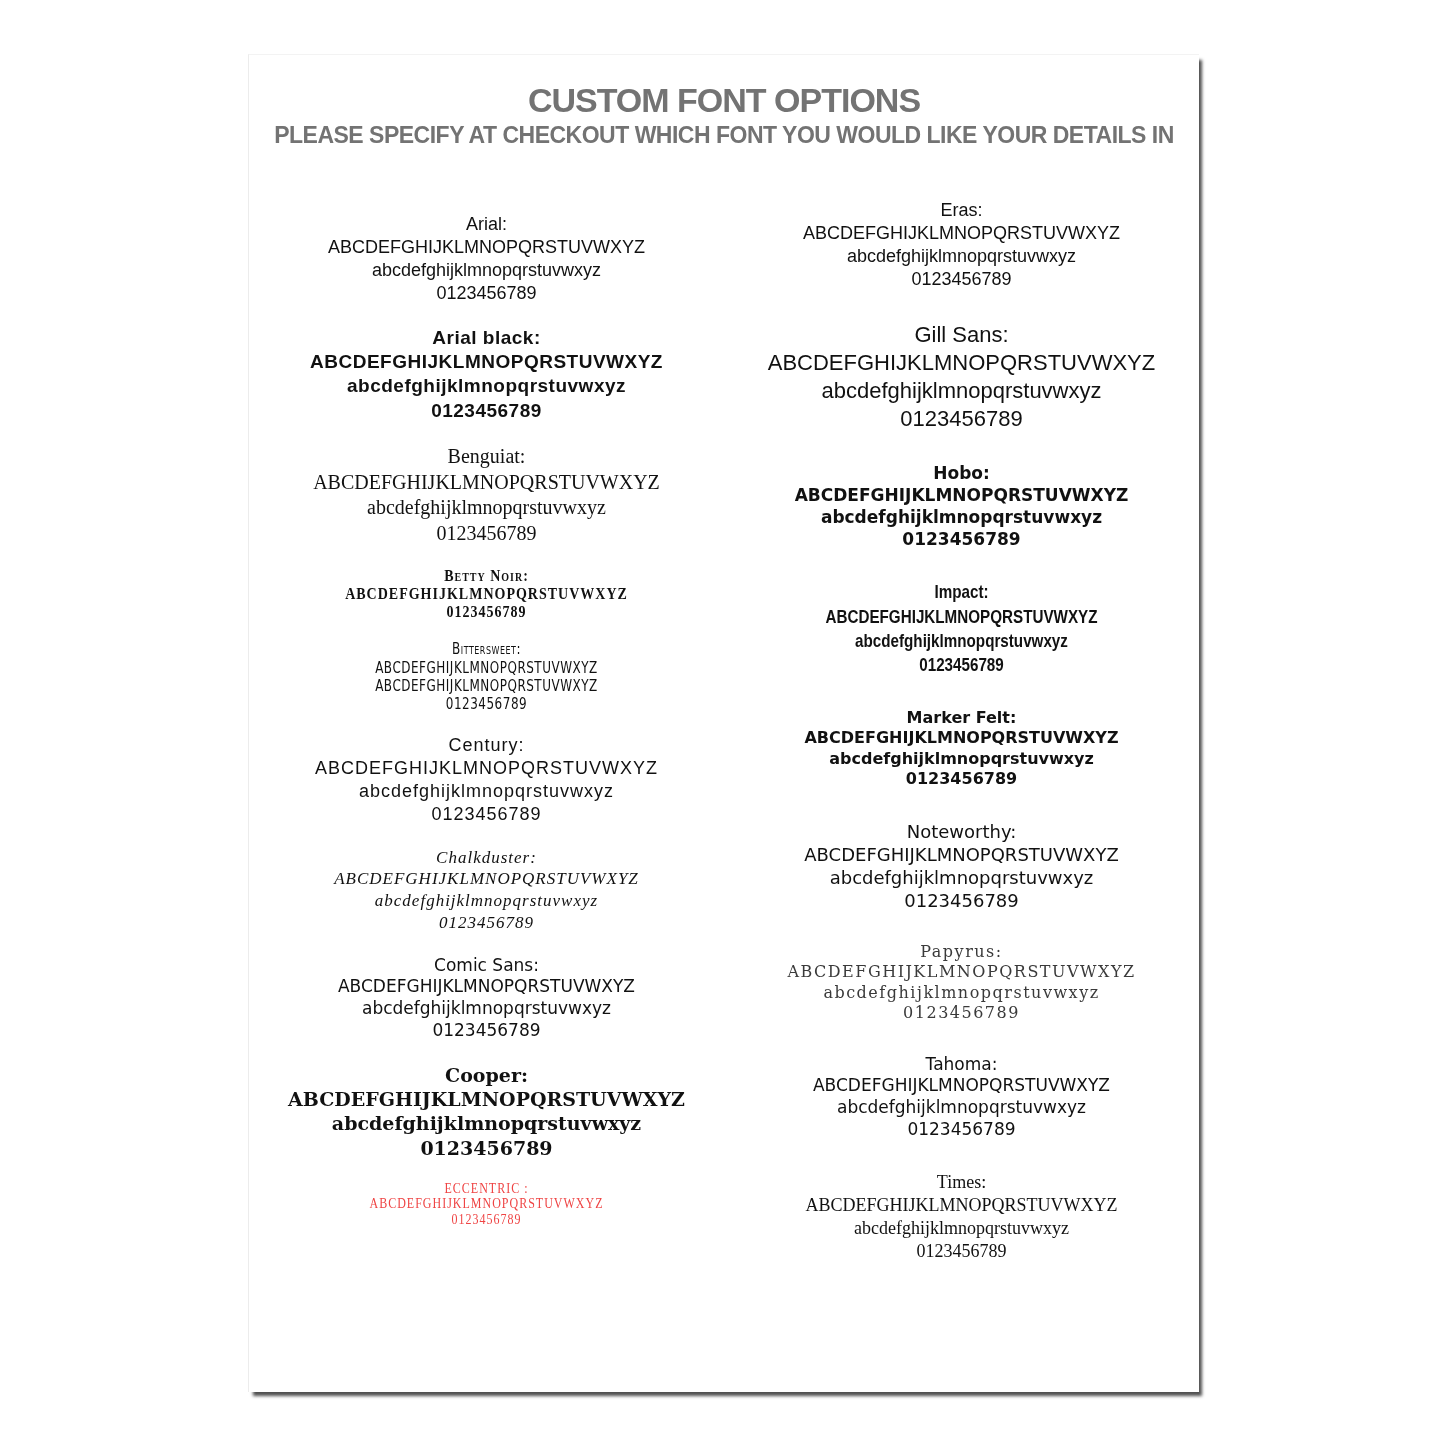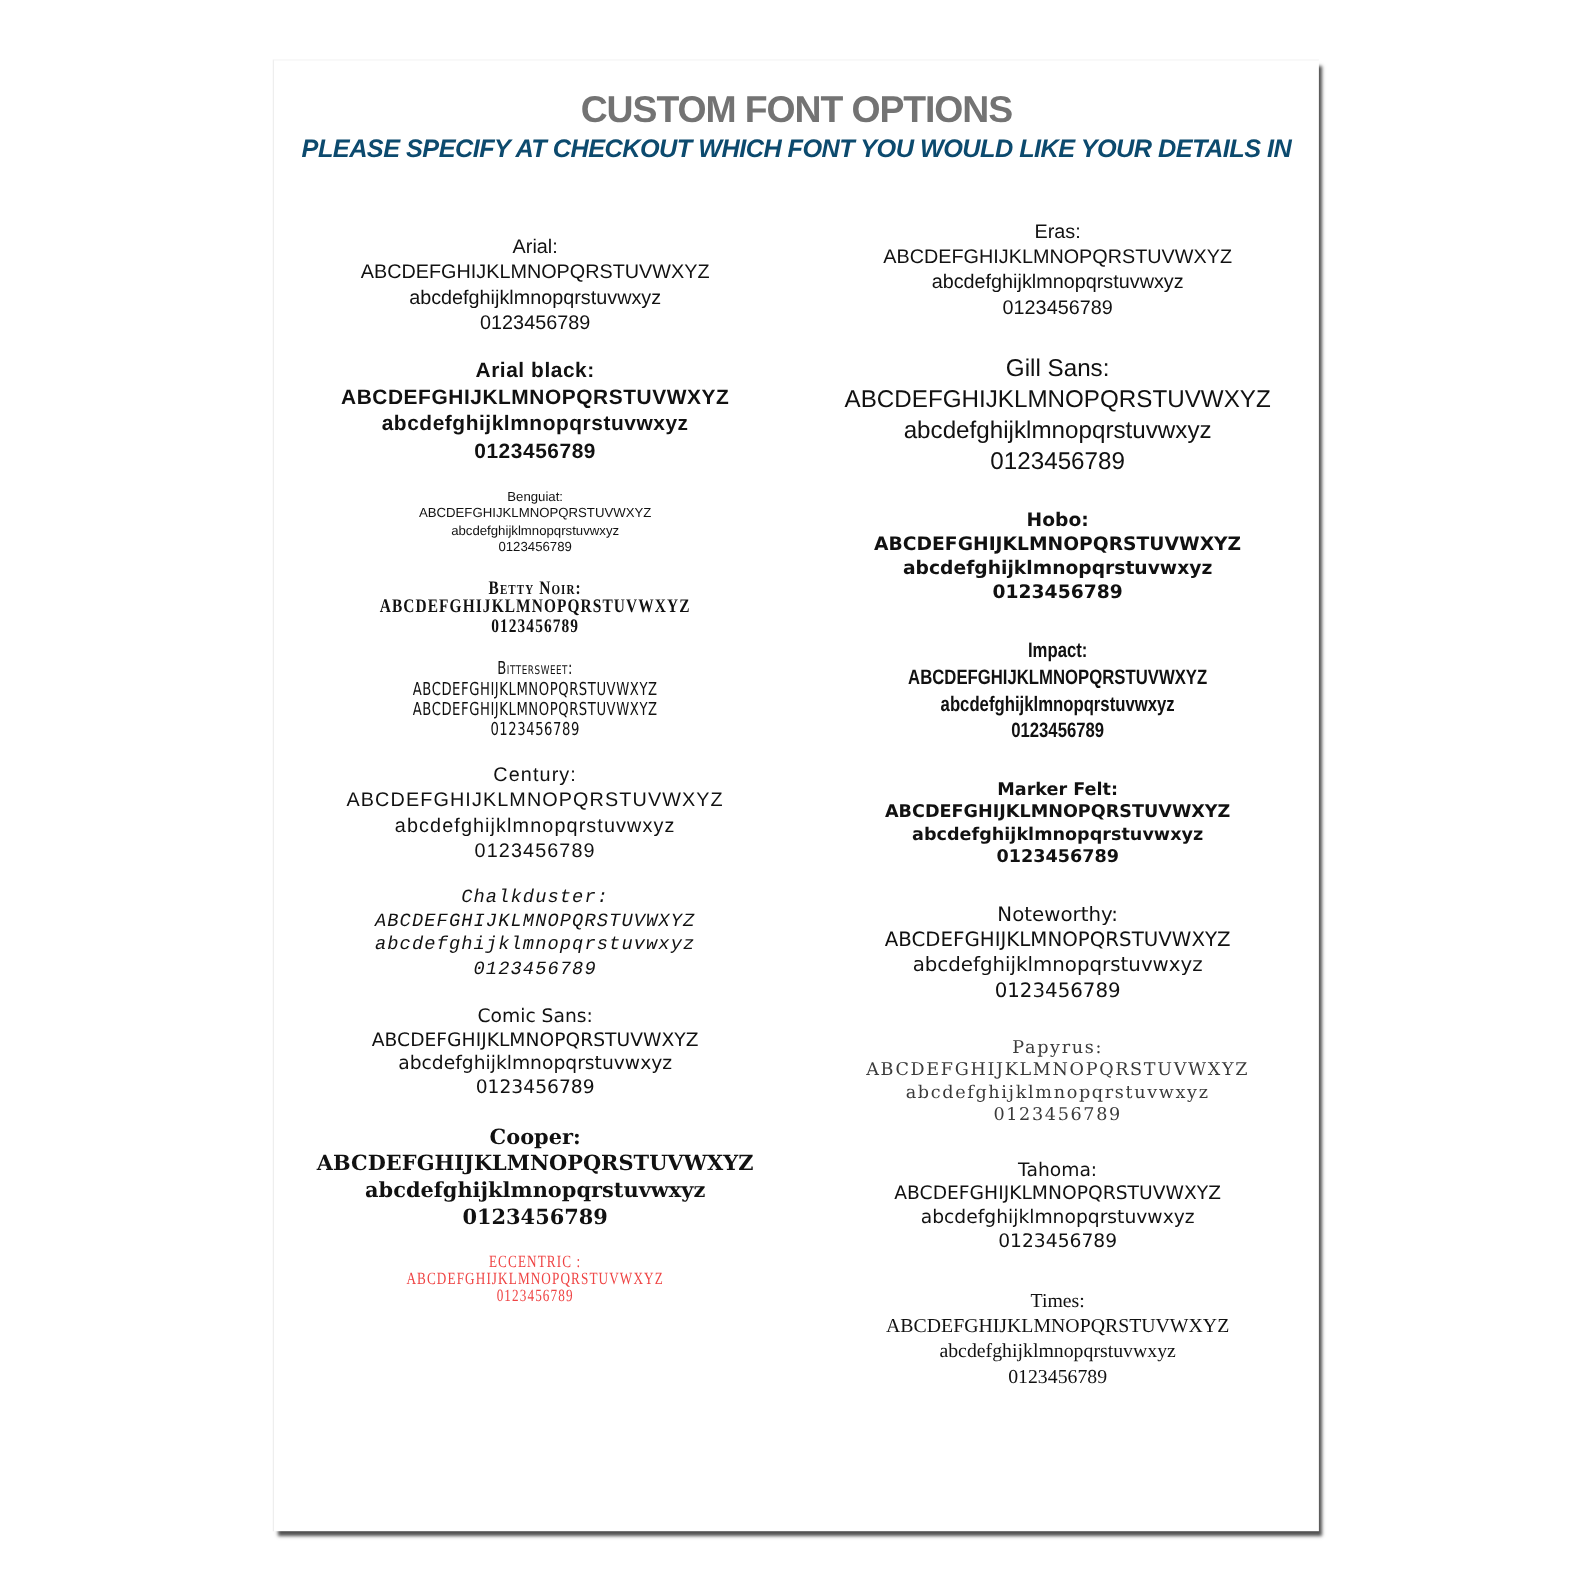--- a/index.html
+++ b/index.html
@@ -38,49 +38,48 @@
     font-stretch: condensed;
     letter-spacing: -1px;
     font-size: 34px;
     color: #737373;
     line-height: 1.05;
   }
   .page-subtitle {
     text-align: center;
     font-family: "Liberation Sans", sans-serif;
     font-weight: 700;
-    font-style: italic;
     font-size: 23px;
-    color: #0c4a6e;
+    color: #737373;
     margin-top: 3px;
     letter-spacing: -0.5px;
   }
   .columns {
     display: flex;
     margin-top: 50px;
   }
   .col {
     flex: 1 1 50%;
     text-align: center;
   }
   .font-section { margin-bottom: 21px; line-height: 1.28; }
   .col-right .font-section { margin-bottom: 30px; }
   .font-name { }
   .font-line { white-space: nowrap; }
 
   
   .f-arial       { font-family: "Liberation Sans", sans-serif; font-size: 18px; margin-top: 14px; }
   .f-arial-black { font-family: "Liberation Sans", sans-serif; font-size: 19px; font-weight: 900; letter-spacing: 0.5px; }
-  .f-benguiat    { font-family: Liberation Sans, sans-serif; font-size: 12px; margin-top: 15px; }
+  .f-benguiat    { font-family: Liberation Serif, serif; font-size: 20px; margin-top: 15px; }
   .f-betty-noir  { font-family: "Liberation Serif", serif; font-size: 14px; font-weight: 700; font-variant: small-caps; letter-spacing: 1px; }
   .f-betty-noir > div { transform: scaleY(1.25); }
   .f-bittersweet { font-family: "DejaVu Sans", sans-serif; font-size: 12px; letter-spacing: 0.5px; font-variant: small-caps; }
   .f-bittersweet > div { transform: scaleY(1.35); transform-origin: center; margin: 3px 0; }
   .f-century     { font-family: "Liberation Sans", sans-serif; font-size: 18px; letter-spacing: 1px; }
-  .f-chalkduster { font-family: Liberation Mono, monospace; font-size: 17px; font-style: italic; letter-spacing: 1px; }
+  .f-chalkduster { font-family: Liberation Serif, serif; font-size: 17px; font-style: italic; letter-spacing: 1px; }
   .f-comic-sans  { font-family: "DejaVu Sans", sans-serif; font-size: 17px; }
   .f-cooper      { font-family: "DejaVu Serif", serif; font-size: 19px; font-weight: 900; }
   .f-eccentric   { font-family: "Liberation Serif", serif; font-size: 12px; letter-spacing: 1px; color: #ef4444; }
   .f-eccentric > div { transform: scaleY(1.3); }
   .f-eras        { font-family: "Liberation Sans", sans-serif; font-size: 18px; }
   .f-gill-sans   { font-family: "Liberation Sans", sans-serif; font-size: 22px; }
   .f-hobo        { font-family: "DejaVu Sans", sans-serif; font-size: 17px; font-weight: 700; }
   .f-impact      { font-family: "Liberation Sans", sans-serif; font-size: 19px; font-weight: 900; }
   .f-impact > div { transform: scaleX(0.8); transform-origin: center; }
   .f-marker-felt { font-family: "DejaVu Sans", sans-serif; font-size: 16px; font-weight: 700; }

